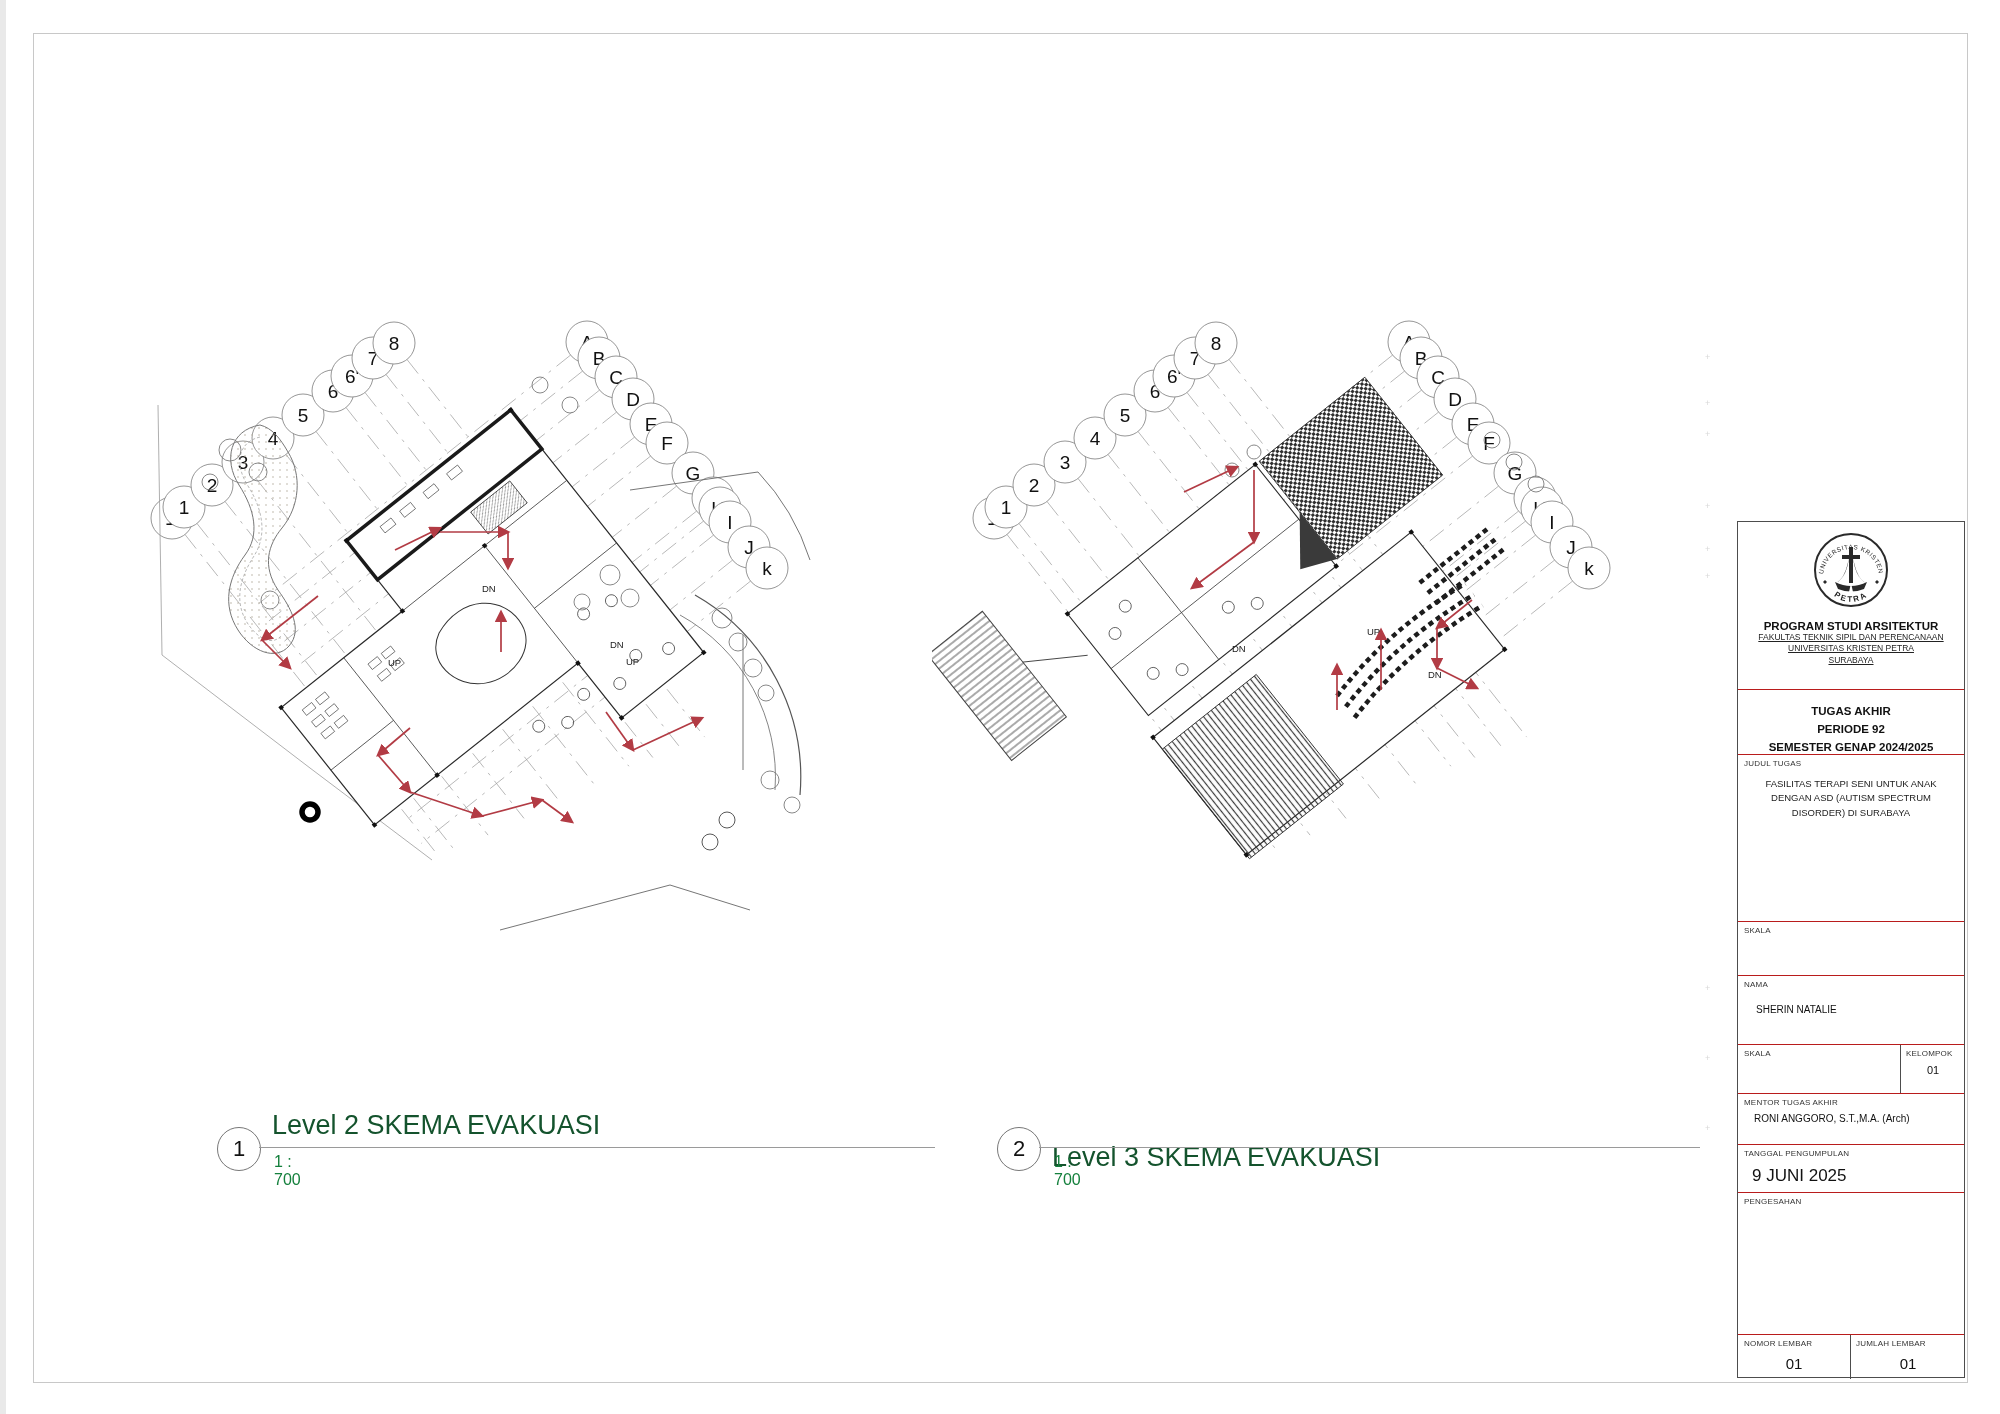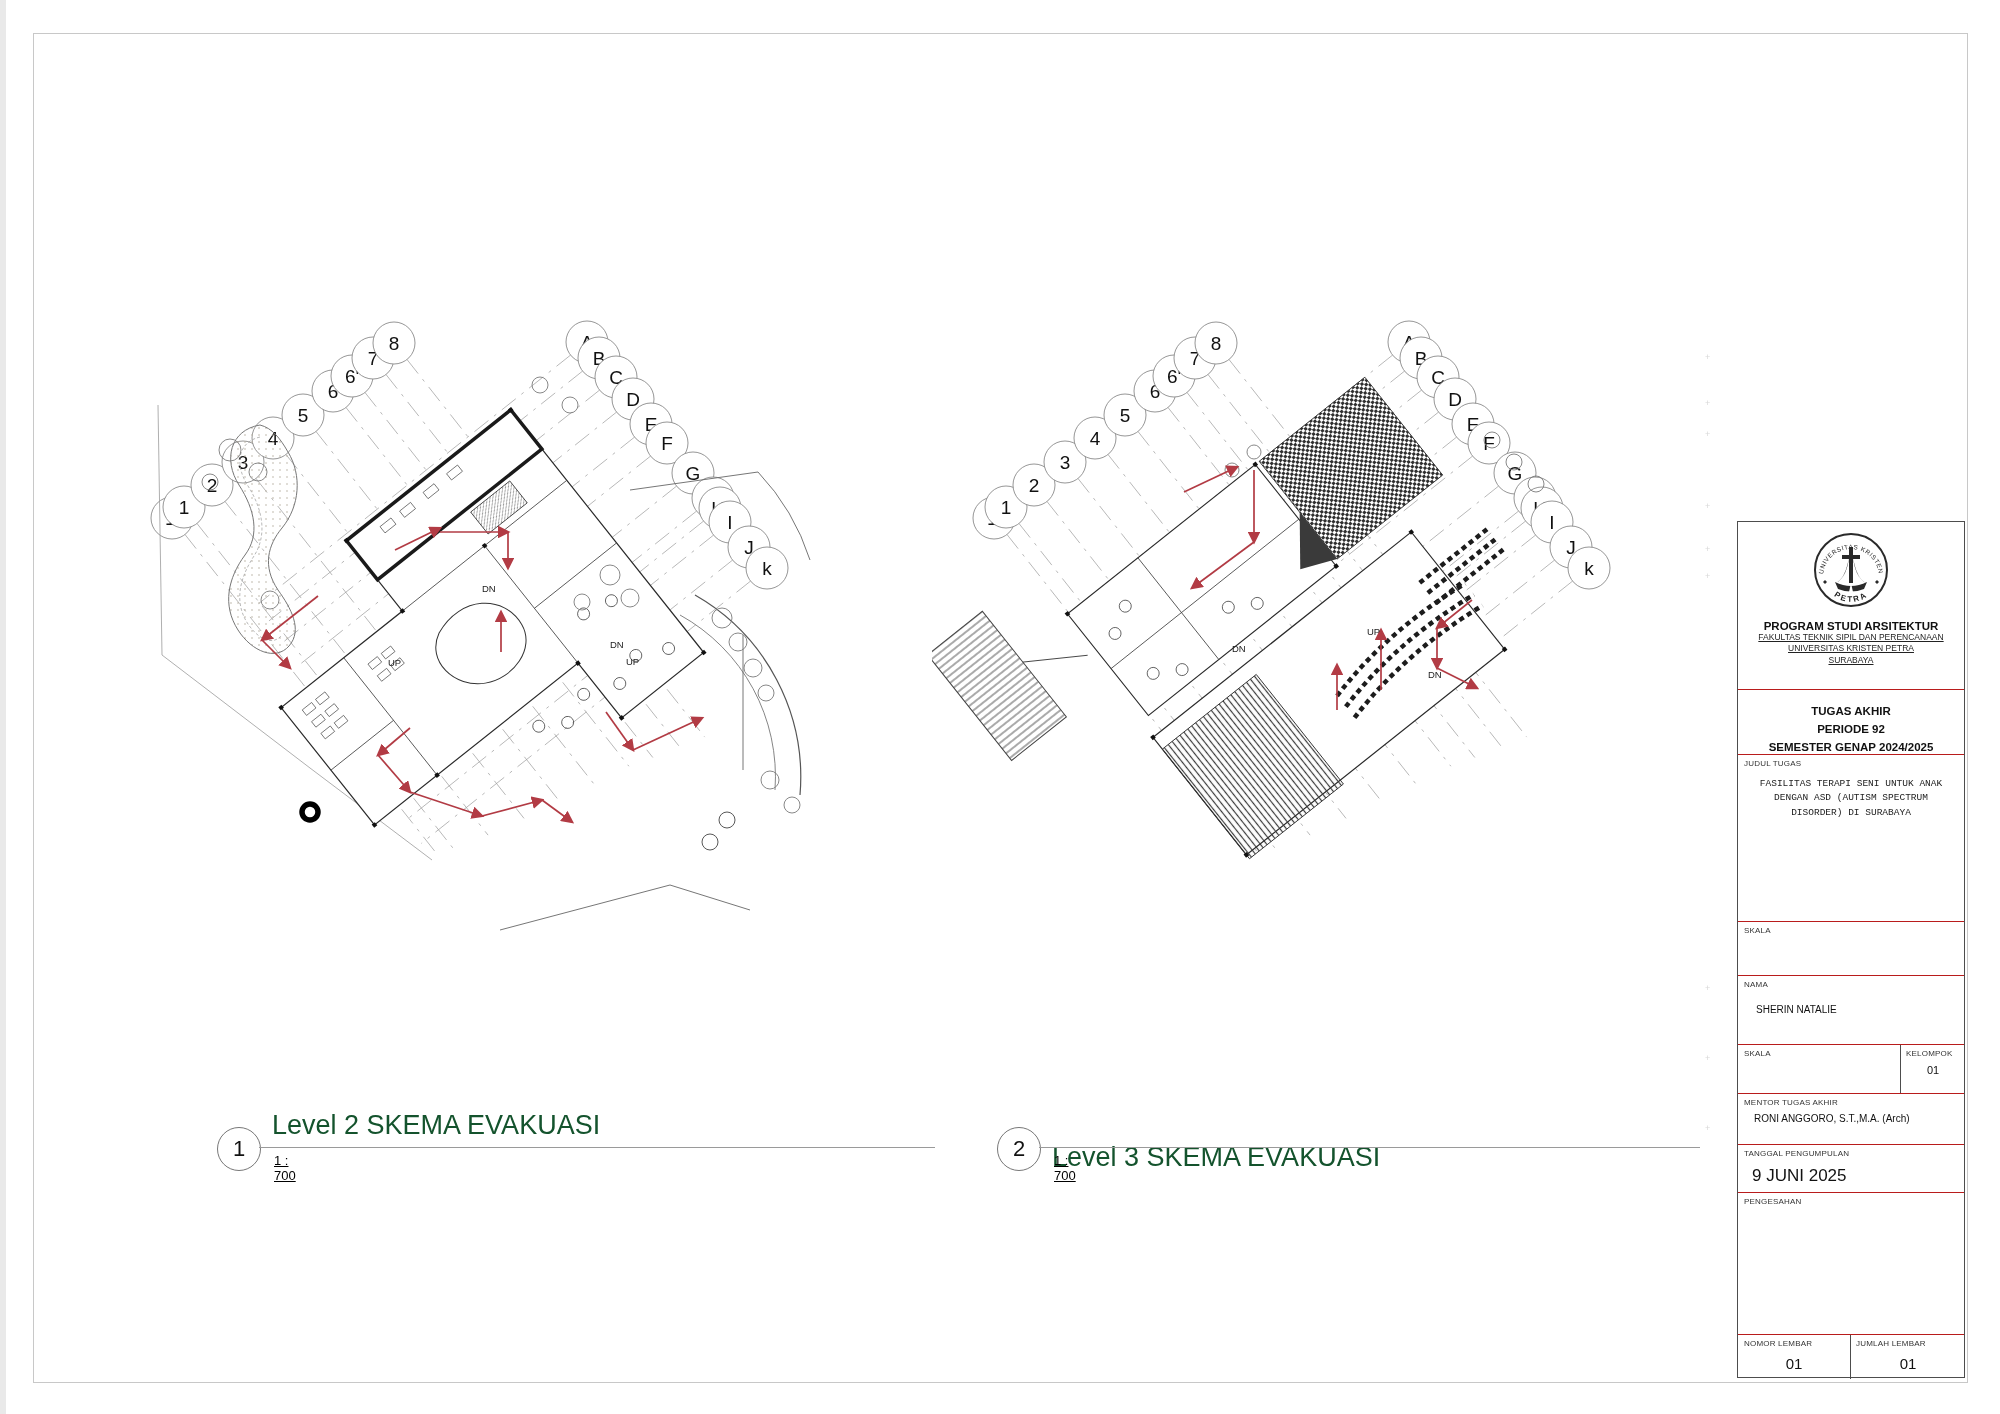--- a/index.html
+++ b/index.html
@@ -9,33 +9,33 @@
   .frame{position:absolute;left:33px;top:33px;width:1933px;height:1348px;border:1px solid #c8c8c8;}
   .plan-svg{position:absolute;}
   svg text{font-family:"Liberation Sans",sans-serif;}
 
   
   .view-title{position:absolute;}
   .vt-circle{position:absolute;width:42px;height:42px;border:1px solid #777;border-radius:50%;
              text-align:center;line-height:42px;font-size:22px;color:#111;background:#fff;}
   .vt-title{position:absolute;font-size:27px;color:#14532d;white-space:nowrap;}
   .vt-line{position:absolute;height:1px;background:#9a9a9a;}
-  .vt-scale{position:absolute;font-size:13px;color:#000000;text-decoration:underline;}
+  .vt-scale{position:absolute;font-size:16px;color:#15803d;}
 
   
   .tb{position:absolute;left:1737px;top:521px;width:228px;height:857px;background:#fff;
       border:1px solid #4d4d4d;box-sizing:border-box;}
   .tb-sec{position:absolute;left:0;width:100%;border-top:1px solid #b91c1c;box-sizing:border-box;overflow:hidden;}
   .tb-sec.first{border-top:none;}
   .tb-label{font-size:8px;color:#333;padding:4px 0 0 6px;letter-spacing:.2px;}
   .tb-center{text-align:center;}
   .prog-l1{font-size:11.5px;font-weight:bold;margin-top:6px;}
   .prog-sm{font-size:8.5px;line-height:1.35;color:#222;text-decoration:underline;}
   .tugas{font-size:11.5px;font-weight:bold;line-height:1.55;margin-top:13px;}
-  .jt-val{font-size:9.5px;line-height:1.5;color:#222;text-align:center;padding:9px 16px 0 16px;font-family:Liberation Mono, monospace;}
+  .jt-val{font-size:9.5px;line-height:1.5;color:#222;text-align:center;padding:9px 16px 0 16px;}
   .jg-val{font-size:18.5px;color:#0f0f0f;padding:8px 24px 0 14px;line-height:1.28;}
   .nama-val{font-size:10px;padding:15px 0 0 18px;}
   .mentor-val{font-size:10px;padding:6px 0 0 16px;}
   .tgl-val{font-size:17px;padding:8px 0 0 14px;}
   .cell-val{font-size:11px;text-align:center;padding-top:6px;}
   .big-cell-val{font-size:15px;text-align:center;padding-top:7px;}
   .vline{position:absolute;top:0;width:1px;height:100%;background:#4d4d4d;}
   .logo-wrap{text-align:center;margin-top:8px;}
 
   .fold-mark{position:absolute;color:#d9d9d9;font-size:9px;}

